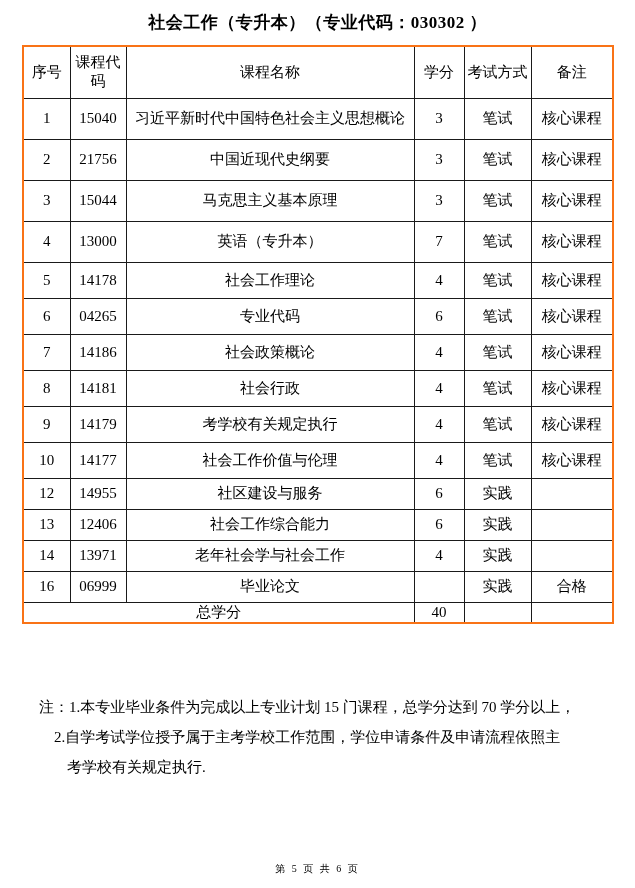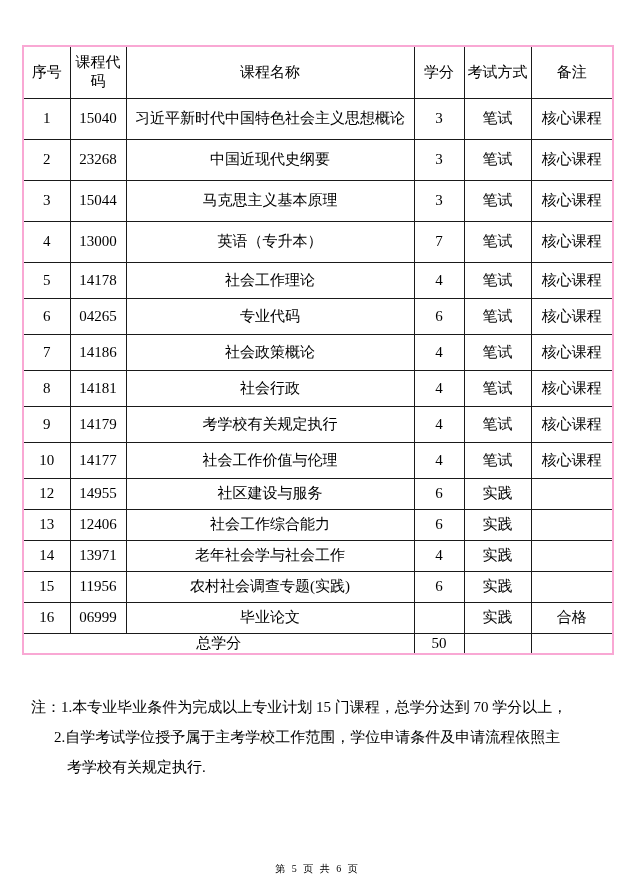--- a/index.html
+++ b/index.html
@@ -22,21 +22,21 @@
     font-weight: bold;
     letter-spacing: 0.5px;
   }
   table.course-table {
     position: absolute;
     left: 22px;
     top: 45px;
     width: 590px;
     border-collapse: collapse;
     table-layout: fixed;
-    border: 2px solid #f9a8d4;
+    border: 2px solid #f97316;
   }
   table.course-table th,
   table.course-table td {
     border: 1px solid #1a1a1a;
     text-align: center;
     vertical-align: middle;
     font-size: 15px;
     font-weight: normal;
     padding: 0 2px;
     overflow: hidden;
@@ -46,38 +46,39 @@
   tr.r-b   { height: 36px; }
   tr.r-c   { height: 31px; }
   tr.r-tot { height: 19px; }
   .notes {
     position: absolute;
     left: 27px;
     top: 699px;
     width: 585px;
     font-size: 15px;
   }
-  .note-line { margin: 0 0 13px 4px; line-height: 17px; white-space: nowrap; }
+  .note-line { margin: 0 0 13px 12px; line-height: 17px; white-space: nowrap; }
   .indent-cont { margin-left: 40px; }
   .indent-item { margin-left: 27px; }
   .page-footer {
     position: absolute;
     top: 862px;
     left: 0;
     width: 100%;
     text-align: center;
     font-size: 10px;
     letter-spacing: 2px;
   }
 </style>
 </head>
 <body>
 
 <div class="page">
 
+  <div class="doc-title">社会工作（专升本）（专业代码：030302 ）</div>
 
   <table class="course-table">
     <colgroup>
       <col style="width:47px">
         <col style="width:56px">
         <col style="width:288px">
       <col style="width:50px">
         <col style="width:67px">
         <col style="width:82px">
     </colgroup>
@@ -95,21 +96,21 @@
       <tr class="r-a">
         <td>1</td>
         <td>15040</td>
         <td>习近平新时代中国特色社会主义思想概论</td>
         <td>3</td>
         <td>笔试</td>
         <td>核心课程</td>
       </tr>
       <tr class="r-a">
         <td>2</td>
-        <td>23268</td>
+        <td>21756</td>
         <td>中国近现代史纲要</td>
         <td>3</td>
         <td>笔试</td>
         <td>核心课程</td>
       </tr>
       <tr class="r-a">
         <td>3</td>
         <td>15044</td>
         <td>马克思主义基本原理</td>
         <td>3</td>
@@ -190,38 +191,30 @@
       </tr>
       <tr class="r-c">
         <td>14</td>
         <td>13971</td>
         <td>老年社会学与社会工作</td>
         <td>4</td>
         <td>实践</td>
         <td></td>
       </tr>
       <tr class="r-c">
-        <td>15</td>
-        <td>11956</td>
-        <td>农村社会调查专题(实践)</td>
-        <td>6</td>
-        <td>实践</td>
-        <td></td>
-      </tr>
-      <tr class="r-c">
         <td>16</td>
         <td>06999</td>
         <td>毕业论文</td>
         <td></td>
         <td>实践</td>
         <td>合格</td>
       </tr>
       <tr class="r-tot">
         <td colspan="3">总学分</td>
-        <td>50</td>
+        <td>40</td>
         <td></td>
         <td></td>
       </tr>
     </tbody>
   </table>
 
   <div class="notes">
     <div class="note-line">注：1.本专业毕业条件为完成以上专业计划 15 门课程，总学分达到 70 学分以上，</div>
     <div class="note-line indent-item">2.自学考试学位授予属于主考学校工作范围，学位申请条件及申请流程依照主</div>
     <div class="note-line indent-cont">考学校有关规定执行.</div>

